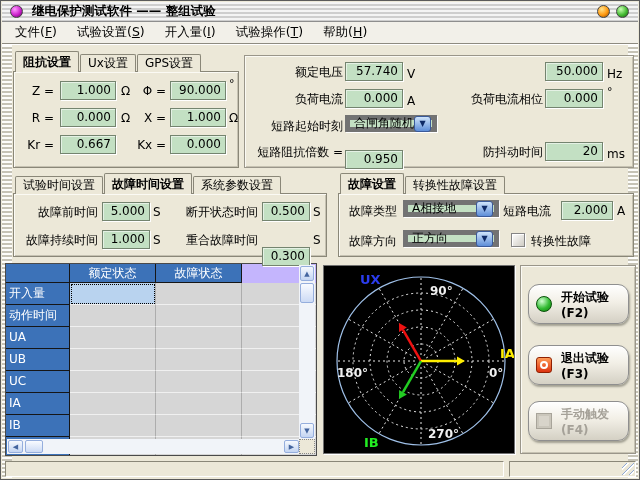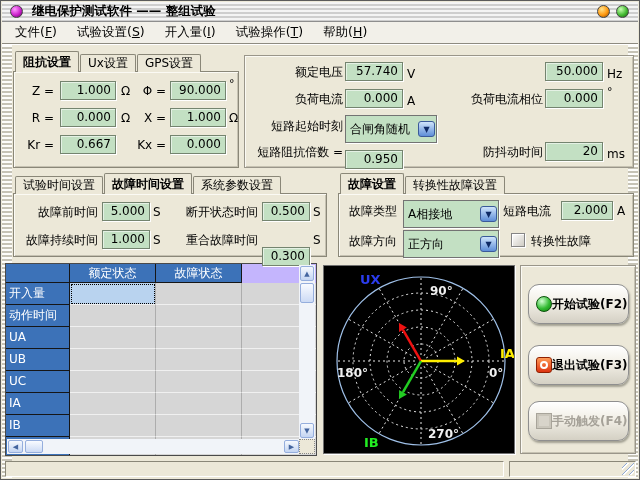--- a/index.html
+++ b/index.html
@@ -37,21 +37,21 @@
     box-shadow:inset 1px 1px 0 #fbfaf4, inset -1px -1px 0 #c6c2b2; z-index:1; }
   .groupbox { position:absolute; background:#ece8d8; border:1px solid #9a968a;
     box-shadow:inset 1px 1px 0 #fbfaf4, inset -1px -1px 0 #c6c2b2; }
 
   
   .lbl { position:absolute; height:18px; line-height:18px; text-align:right; white-space:nowrap; }
   .field { position:absolute; height:19px; background:#c3e0c3; border:1px solid #74846f;
     box-shadow:inset 1px 1px 0 rgba(255,255,255,.55), 1px 1px 0 #fff; text-align:right; padding:1px 4px 0 0; }
   .unit { position:absolute; height:18px; line-height:18px; white-space:nowrap; }
   .unit.sup { line-height:10px; font-size:11px; }
-  .dropdown { position:absolute; height:28px; background:#c3e0c3; border:1px solid #737373;
+  .dropdown { position:absolute; height:17px; background:#c3e0c3; border:5px solid #737373;
     box-shadow:1px 1px 0 #fff; display:flex; align-items:center; justify-content:space-between; padding-left:4px; }
   .dd-btn { width:17px; height:16px; margin-right:1px; border-radius:3px;
     background:linear-gradient(#cfe4fb,#5e8ed8); border:1px solid #3a5a9a; color:#0e2a66;
     font-size:8px; display:flex; align-items:center; justify-content:center; }
   .checkbox { position:absolute; width:14px; height:14px; background:linear-gradient(135deg,#ffffff,#cfccc4);
     border:1px solid #858585; box-shadow:inset 1px 1px 0 #fff, 1px 1px 0 #fff; }
 
   
   .table { position:absolute; left:4px; top:262px; width:312px; height:193px; background:#c4b5fd;
     border:1px solid #4a4a4a; overflow:hidden; }
@@ -81,21 +81,21 @@
   
   .plot { position:absolute; left:322px; top:264px; width:192px; height:189px; background:#000;
     border:1px solid #707070; box-shadow:1px 1px 0 #fff; }
   .plot svg { display:block; }
   .plot text { font-family:"DejaVu Sans", sans-serif; font-weight:bold; }
 
   
   .btn { position:absolute; left:7px; width:101px; height:40px; border-radius:11px;
     background:linear-gradient(#ffffff,#f2efe6 45%,#d4d0c4); border:1px solid #8f8f8f;
     box-shadow:1px 2px 2px rgba(90,90,80,.5), inset 0 1px 0 #fff;
-    display:flex; align-items:center; gap:0; padding-left:7px; font-weight:bold; font-size:12px; }
+    display:flex; align-items:center; gap:9px; padding-left:7px; font-weight:bold; font-size:12px; }
   .btn .ic { flex:0 0 auto; }
   .btn.disabled { color:#a5a198; }
   .start-icon { width:16px; height:16px; border-radius:50%; border:1px solid #0a520a;
     background:radial-gradient(circle at 35% 30%, #d2ffd2, #33bb33 55%, #0a7a0a); }
   .exit-icon { width:16px; height:16px; border-radius:3px; border:1px solid #8f1f00;
     background:linear-gradient(#ff9a55,#dd3311); display:flex; align-items:center; justify-content:center; }
   .exit-icon .ring { width:8px; height:8px; border:2px solid #fff; border-radius:50%; }
   .manual-icon { width:16px; height:16px; border:1px solid #a8a49a; background:#d8d4ca;
     box-shadow:inset 0 0 0 2px #cac6bb; }
 

